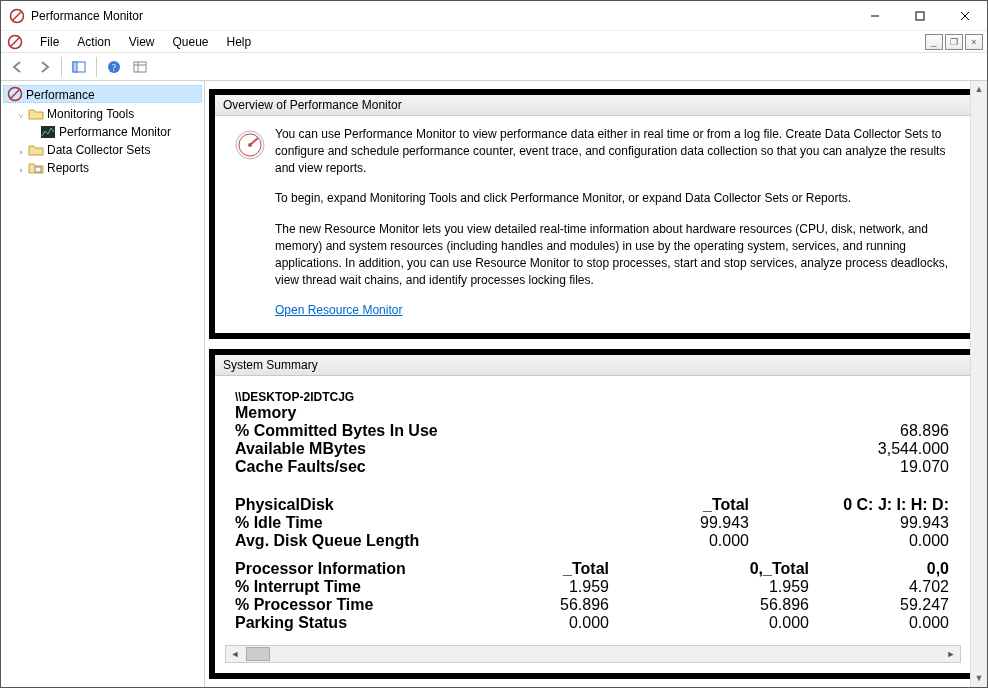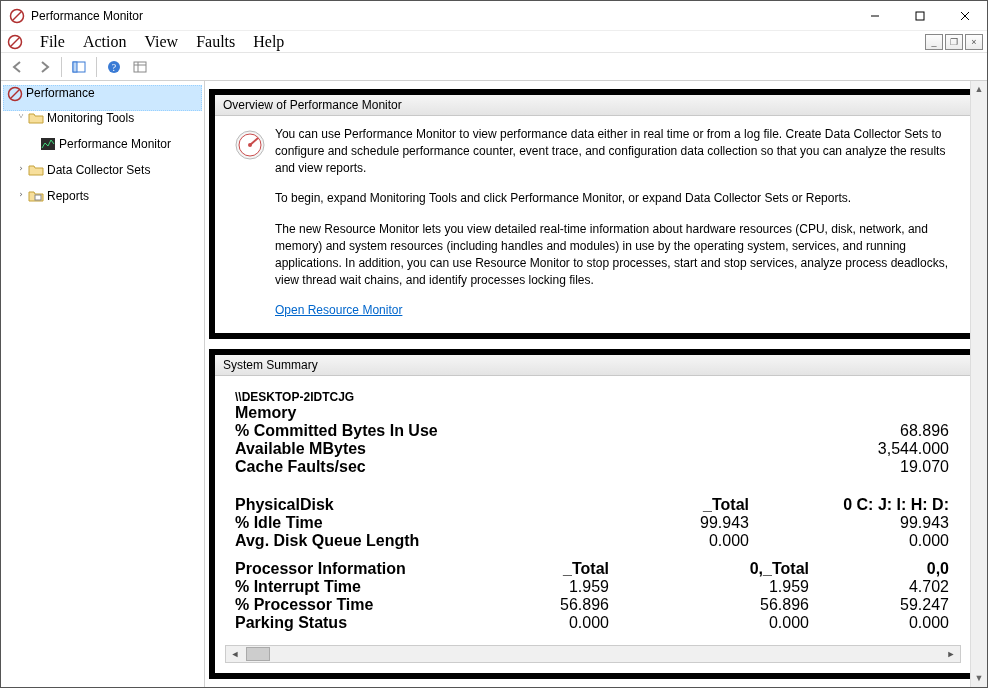--- a/index.html
+++ b/index.html
@@ -24,21 +24,21 @@
   .winbtn {
     width:45px; display:flex; align-items:center; justify-content:center;
     font-family:monospace; font-size:11px; color:#000;
   }
   
   .menubar {
     height:22px; display:flex; align-items:center; padding-left:6px;
     border-bottom:1px solid #e5e5e5;
   }
   .menubar .micon { margin-right:8px; display:flex; }
-  .menubar .mitem { padding:16px 9px; font-size:16px;font-family:Liberation Serif, serif; }
+  .menubar .mitem { padding:16px 9px; font-size:12px; }
   .mdi-ctrls { margin-left:auto; display:flex; padding-right:4px; }
   .mdi-btn {
     width:18px; height:16px; border:1px solid #888;
     background:linear-gradient(#fdfdfd,#ececec);
     margin-left:2px; font-size:9px; line-height:14px; text-align:center;
     color:#555;
   }
   
   .toolbar {
     height:28px; display:flex; align-items:center; padding:0 4px;
@@ -48,21 +48,21 @@
   .tbtn {
     width:24px; height:24px; display:flex; align-items:center; justify-content:center;
     margin:0 1px; border:1px solid transparent; border-radius:2px;
   }
   
   .main { flex:1; display:flex; min-height:0; }
   .tree {
     width:204px; border-right:1px solid #d0d0d0;
     padding:4px 2px; font-size:12px;
   }
-  .tnode { display:flex; align-items:flex-start; height:26px; padding:0 2px; white-space:nowrap; }
+  .tnode { display:flex; align-items:flex-end; height:18px; padding:0 2px; white-space:nowrap; }
   .tnode.sel { background:#cce8ff; border:1px dotted #99d1ff; }
   .tw { width:12px; text-align:center; color:#666; font-size:9px; font-family:monospace; }
   .ticon2 { width:18px; display:flex; justify-content:center; }
   .tlabel { margin-left:2px; }
   .ind1 { padding-left:12px; }
   .ind2 { padding-left:24px; }
   
   .content {
     flex:1; padding:8px 10px 8px 4px; overflow:hidden;
     display:flex; flex-direction:column; gap:10px;
@@ -152,21 +152,21 @@
 <div class="menubar">
   <span class="micon">
     <svg width="16" height="16">
         <circle cx="8" cy="8" r="6.5" fill="none" stroke="#b03030" stroke-width="1.5"></circle>
         <line x1="4" y1="12" x2="12" y2="4" stroke="#b03030" stroke-width="1.5"></line>
       </svg>
   </span>
   <span class="mitem">File</span>
   <span class="mitem">Action</span>
   <span class="mitem">View</span>
-  <span class="mitem">Faults</span>
+  <span class="mitem">Queue</span>
   <span class="mitem">Help</span>
   <div class="mdi-ctrls">
     <div class="mdi-btn">_</div>
     <div class="mdi-btn">❐</div>
     <div class="mdi-btn">×</div>
   </div>
 </div>
 
 <div class="toolbar">
   <div class="tbtn">

